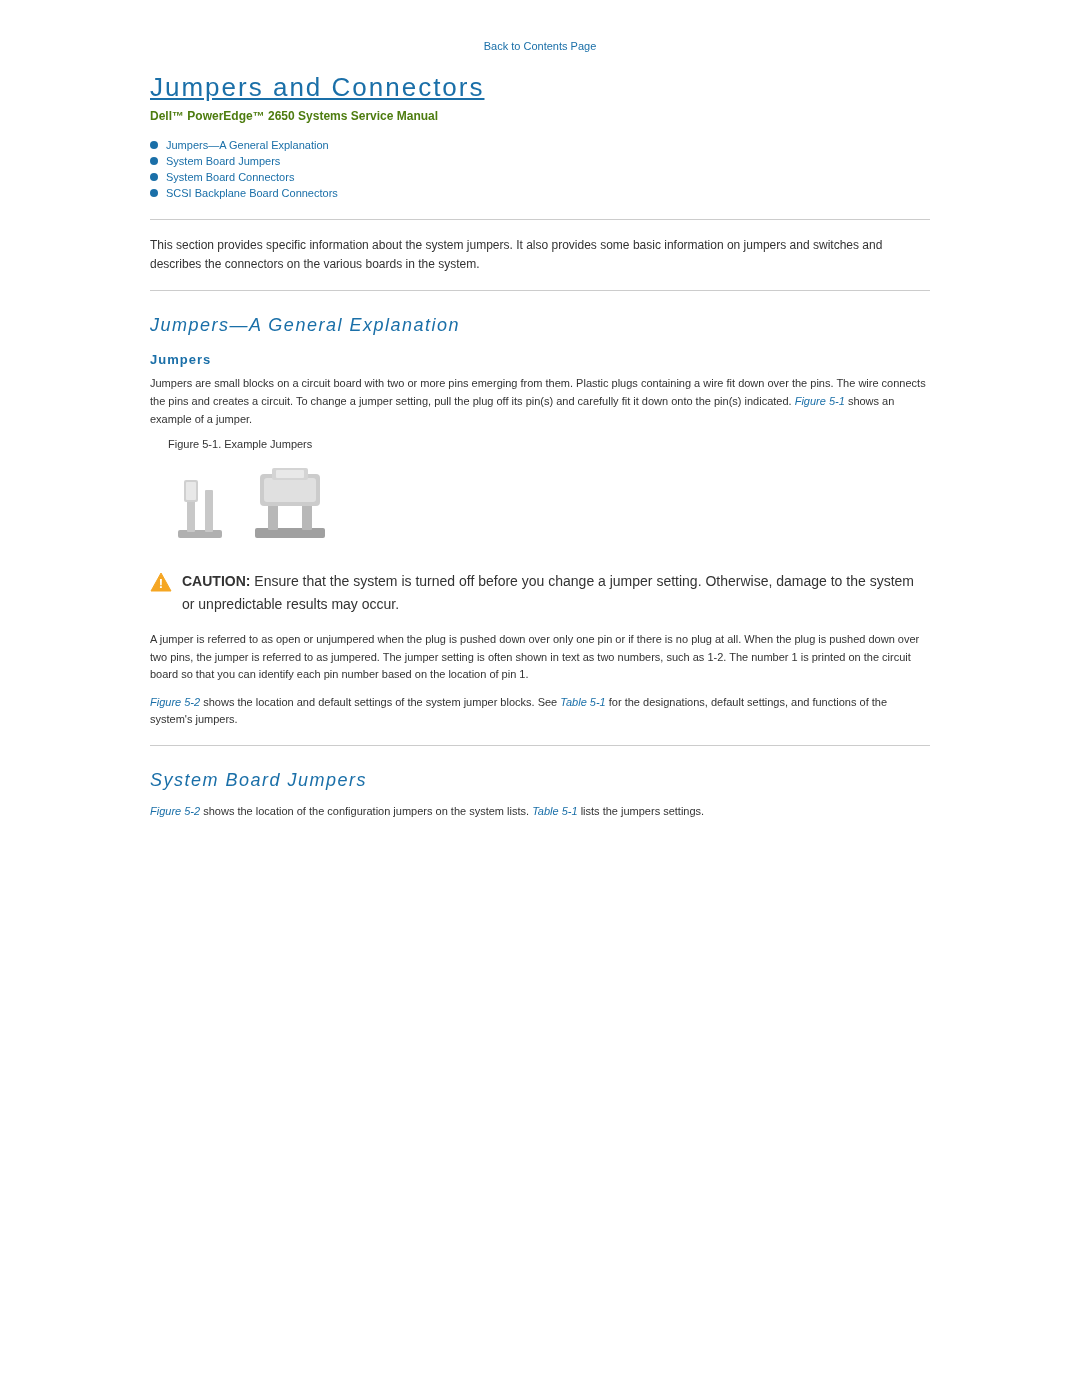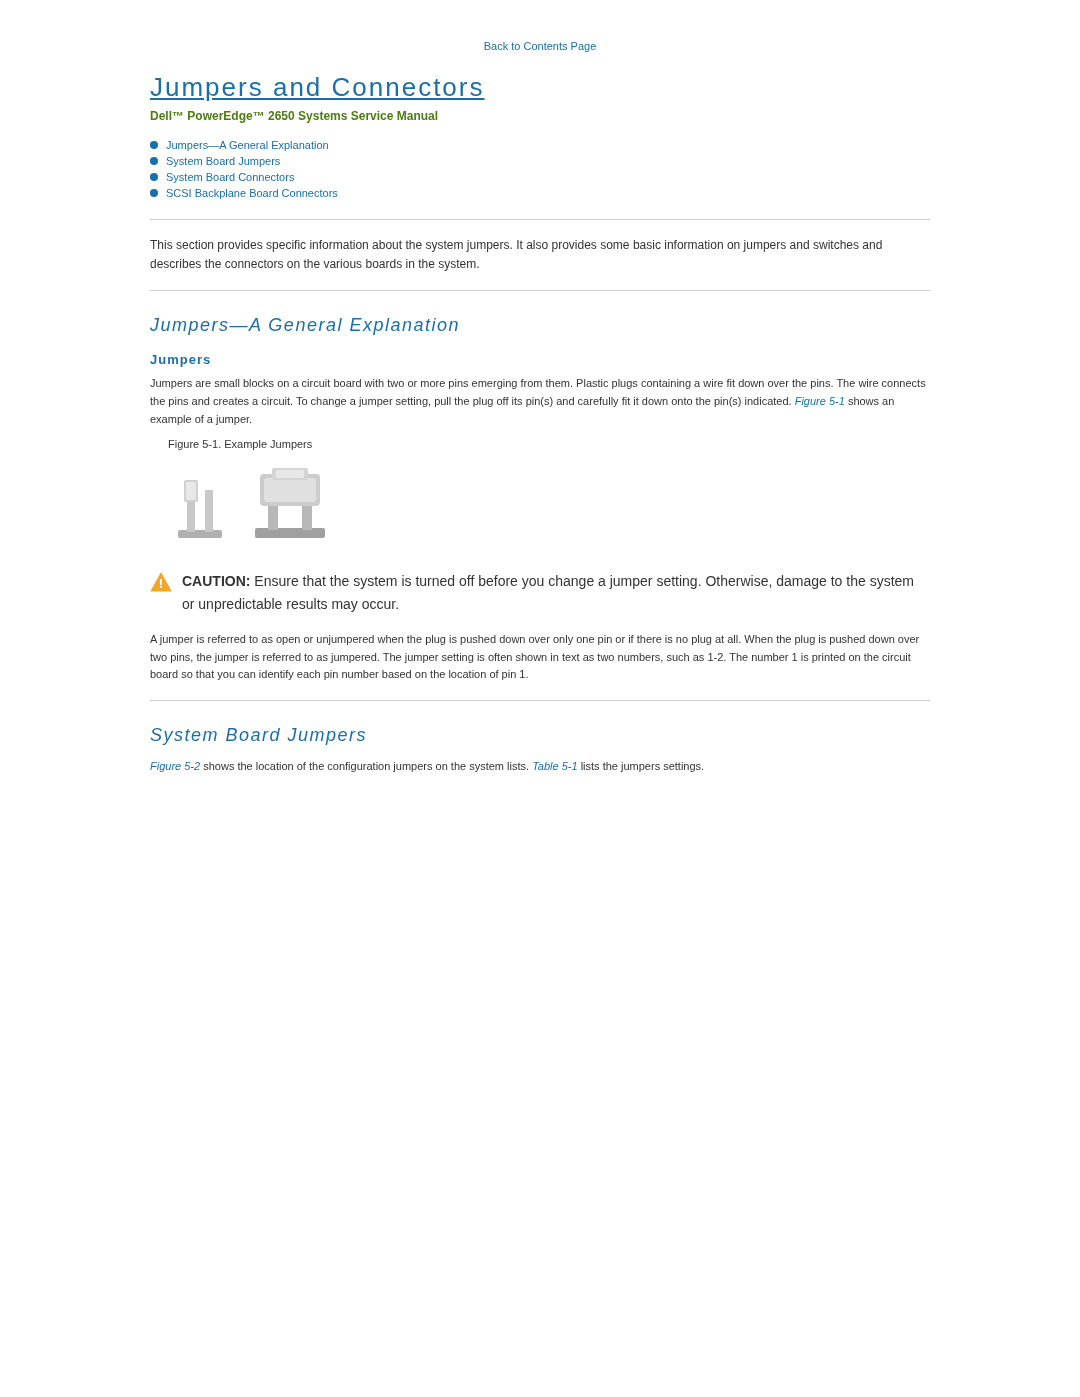--- a/index.html
+++ b/index.html
@@ -242,20 +242,23 @@
     </div>
     <p class="caution-text">
       <strong>CAUTION:</strong> Ensure that the system is turned off before you change a jumper setting. Otherwise, damage to the system or unpredictable results may occur.
     </p>
   </div>
 
   <p class="body-text">
     <span>A jumper is referred to as open or unjumpered when the plug is pushed down over only one pin or if there is no plug at all. When the plug is pushed down over two pins, the jumper is referred to as jumpered. The jumper setting is often shown in text as two numbers, such as 1-2. The number 1 is printed on the circuit board so that you can identify each pin number based on the location of pin 1.</span>
   </p>
 
+  <p class="body-text">
+    <a href="#">Figure 5-2</a><span> shows the location and default settings of the system jumper blocks. See </span><a href="#">Table 5-1</a><span> for the designations, default settings, and functions of the system's jumpers.</span>
+  </p>
 
   <hr class="divider">
 
   <h2 class="section-title" id="system-board-jumpers">
     <span>System Board Jumpers</span>
   </h2>
 
   <p class="body-text">
     <a href="#">Figure 5-2</a><span> shows the location of the configuration jumpers on the system lists. </span><a href="#">Table 5-1</a><span> lists the jumpers settings.</span>
   </p>

